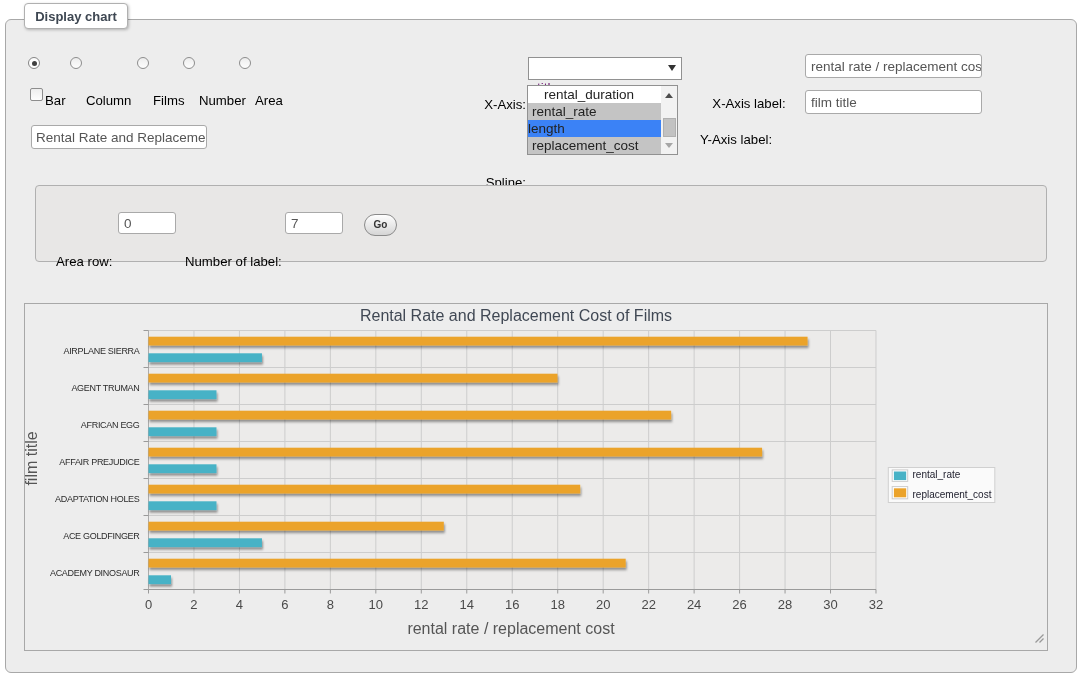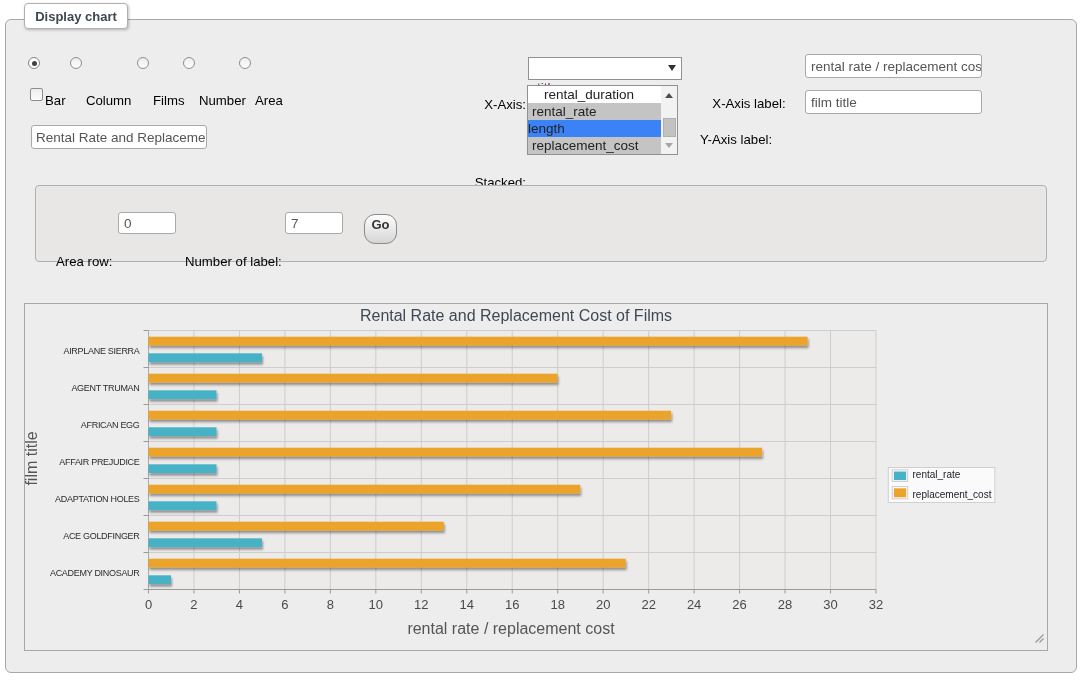--- a/index.html
+++ b/index.html
@@ -44,33 +44,33 @@
 <div class="abs" style="left:527px;top:85px;width:151px;height:70px;border:1px solid #919191;background:#fff;"></div>
 <div class="abs" style="left:528px;top:86px;width:133px;height:17px;background:#fff;font-size:13.5px;color:#222;line-height:17px;padding-left:16px;">rental_duration</div>
 <div class="abs" style="left:528px;top:103px;width:133px;height:17px;background:#c4c4c4;font-size:13.5px;color:#222;line-height:17px;padding-left:4px;">rental_rate</div>
 <div class="abs" style="left:528px;top:120px;width:133px;height:17px;background:#3b82f6;font-size:13.5px;color:#222;line-height:17px;">length</div>
 <div class="abs" style="left:528px;top:137px;width:133px;height:17px;background:#c4c4c4;font-size:13.5px;color:#222;line-height:17px;padding-left:4px;">replacement_cost</div>
 
 <div class="abs" style="left:661px;top:86px;width:16px;height:68px;background:#f2f2f2;"></div>
 <div class="abs" style="left:665px;top:93px;width:0;height:0;border-left:4px solid transparent;border-right:4px solid transparent;border-bottom:5px solid #4d4d4d;"></div>
 <div class="abs" style="left:662.5px;top:118px;width:13px;height:19px;background:#c2c2c2;border:1px solid #b0b0b0;"></div>
 <div class="abs" style="left:665px;top:143px;width:0;height:0;border-left:4px solid transparent;border-right:4px solid transparent;border-top:5px solid #a6a6a6;"></div>
-<span class="lbl" style="left:466px;top:139px;width:60px;text-align:right;">Stacked:</span>
+<span class="lbl" style="left:466px;top:139px;width:60px;text-align:right;">Spline:</span>
 
 <span class="lbl" style="left:700px;top:60px;width:98px;text-align:center;">X-Axis label:</span>
 <input class="txt" style="left: 805px; top: 54px; width: 177px; height: 24px;" value="rental rate / replacement cost">
 <span class="lbl" style="left:700px;top:96px;width:98px;text-align:left;">Y-Axis label:</span>
 <input class="txt" style="left: 805px; top: 90px; width: 177px; height: 24px;" value="film title">
 
 <div class="abs" style="left:35px;top:185px;width:1012px;height:77px;background:#e8e7e6;border:1px solid #b0b0b0;border-radius:4px;"></div>
 <span class="lbl" style="left:56px;top:218px;">Area row:</span>
 <input class="txt" style="left: 118px; top: 212px; width: 58px; height: 22px;" value="0">
 <span class="lbl" style="left:185px;top:218px;">Number of label:</span>
 <input class="txt" style="left: 285px; top: 212px; width: 58px; height: 22px;" value="7">
-<div class="abs" style="left:364px;top:214px;width:33px;height:30px;border:1px solid #8a8a8a;border-radius:11px;background:linear-gradient(#fefefe,#d5d5d5);font-size:13px;font-weight:bold;color:#333;text-align:center;line-height:20px;">Go</div>
+<div class="abs" style="left:364px;top:214px;width:33px;height:22px;border:1px solid #8a8a8a;border-radius:11px;background:linear-gradient(#fefefe,#d5d5d5);font-size:10px;font-weight:bold;color:#333;text-align:center;line-height:20px;">Go</div>
 
 <div class="abs" style="left:24px;top:303px;width:1024px;height:348px;border:1px solid #a8a8a8;background:#EDEDED;"></div>
 <svg class="abs" style="left:24px;top:303px;" width="1024" height="348" viewBox="0 0 1024 348" id="chart">
     <rect x="124.5" y="27.5" width="727.5" height="259" fill="#ECEBEA"></rect>
     <defs>
       <filter id="sh" x="-30%" y="-60%" width="160%" height="260%">
         <feDropShadow dx="1" dy="2.5" stdDeviation="1.2" flood-color="#000" flood-opacity="0.4"></feDropShadow>
       </filter>
     </defs>
     <line x1="124.5" y1="27.5" x2="124.5" y2="286.5" stroke="#cdcdcd" stroke-width="1"></line>

